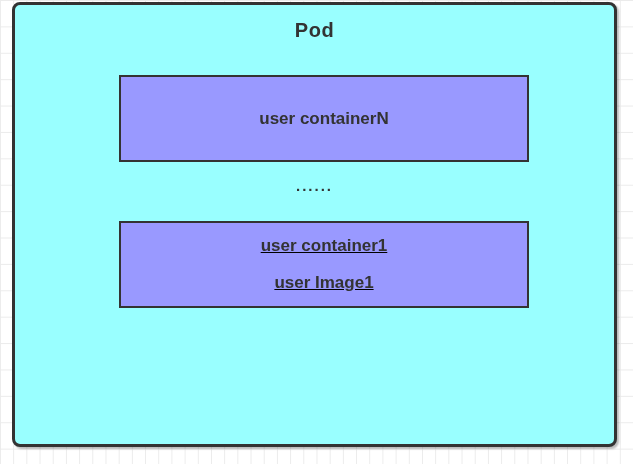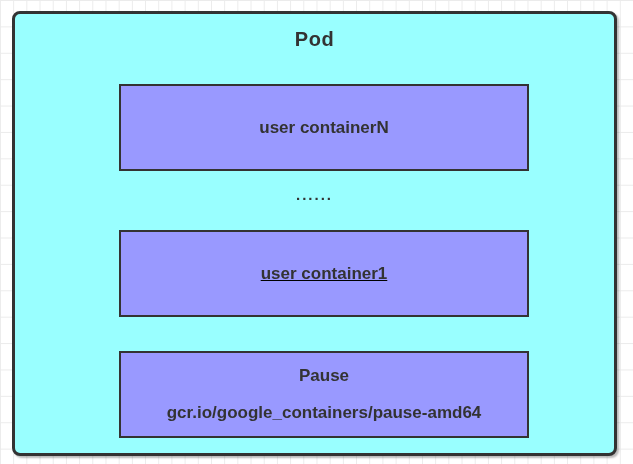--- a/index.html
+++ b/index.html
@@ -24,21 +24,21 @@
     background-color: var(--canvas);
     background-image:
       linear-gradient(to right, var(--grid-line) 1px, transparent 1px),
       linear-gradient(to bottom, var(--grid-line) 1px, transparent 1px);
     background-size: 13.2px 26.4px;
     overflow: hidden;
   }
   .pod {
     position: absolute;
     left: 12px;
-    top: 11px;
+    top: 2px;
     width: 605px;
     height: 445px;
     background: var(--pod-fill);
     border: 3px solid var(--border);
     border-radius: 8px;
     box-shadow: 2px 2px 2px rgba(60,60,60,0.35);
   }
   .pod-title {
     width: 100%;
     text-align: center;
@@ -91,21 +91,18 @@
     <div class="pod-title">Pod</div>
 
     <div class="cbox cbox-n">
       <div class="cline">user containerN</div>
     </div>
 
     <div class="ellipsis">......</div>
 
     <div class="cbox cbox-1">
       <div class="cline">user container1</div>
+      <div class="cline">user Image1</div>
     </div>
 
-    <div class="cbox cbox-pause">
-      <div class="cline">Pause</div>
-      <div class="cline">gcr.io/google_containers/pause-amd64</div>
-    </div>
 
   </div>
 </div>
 
 </body></html>

